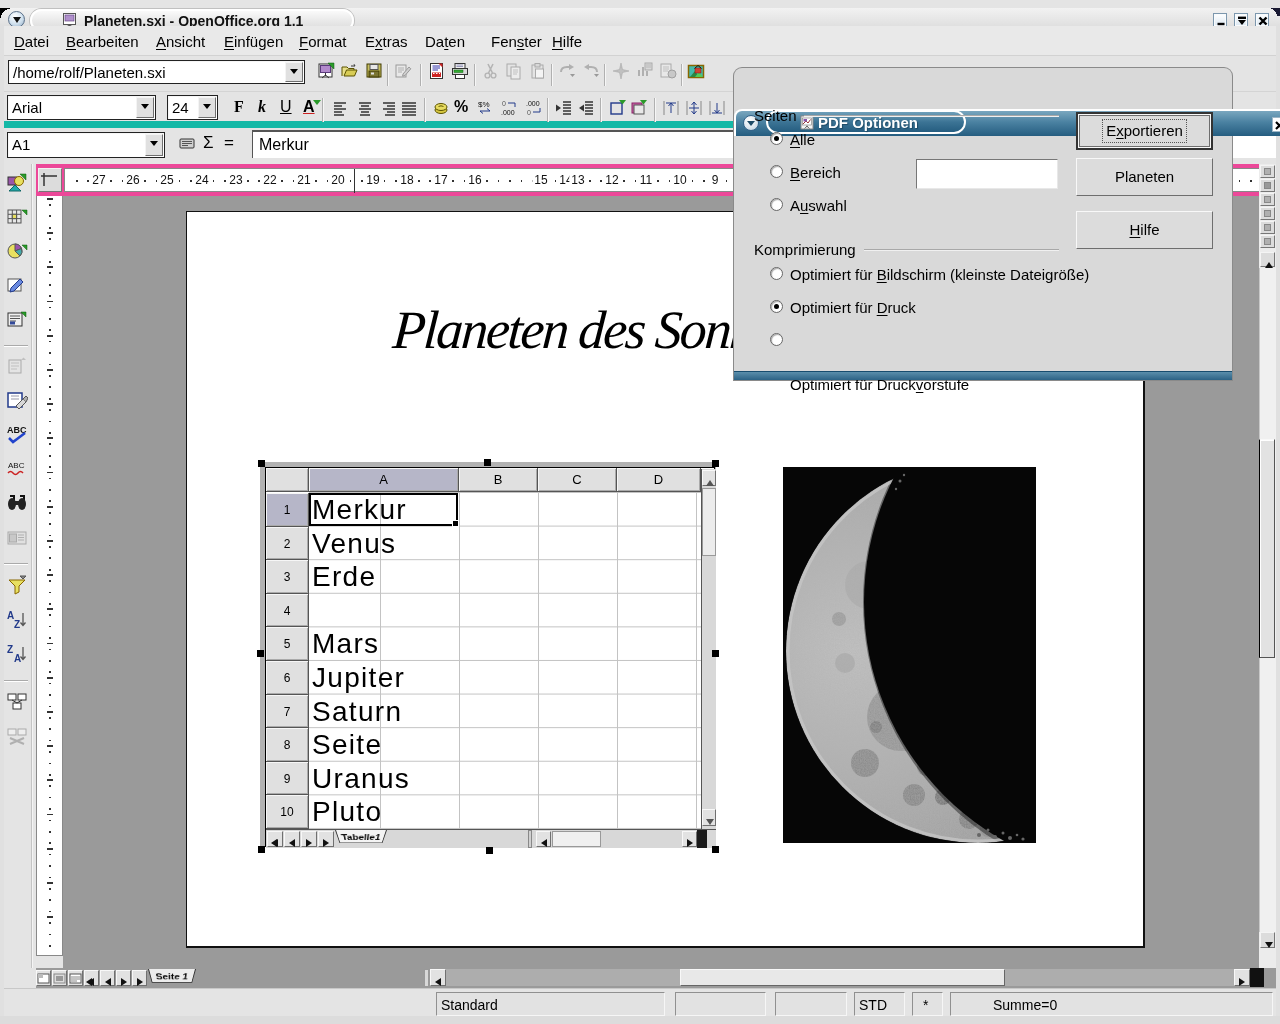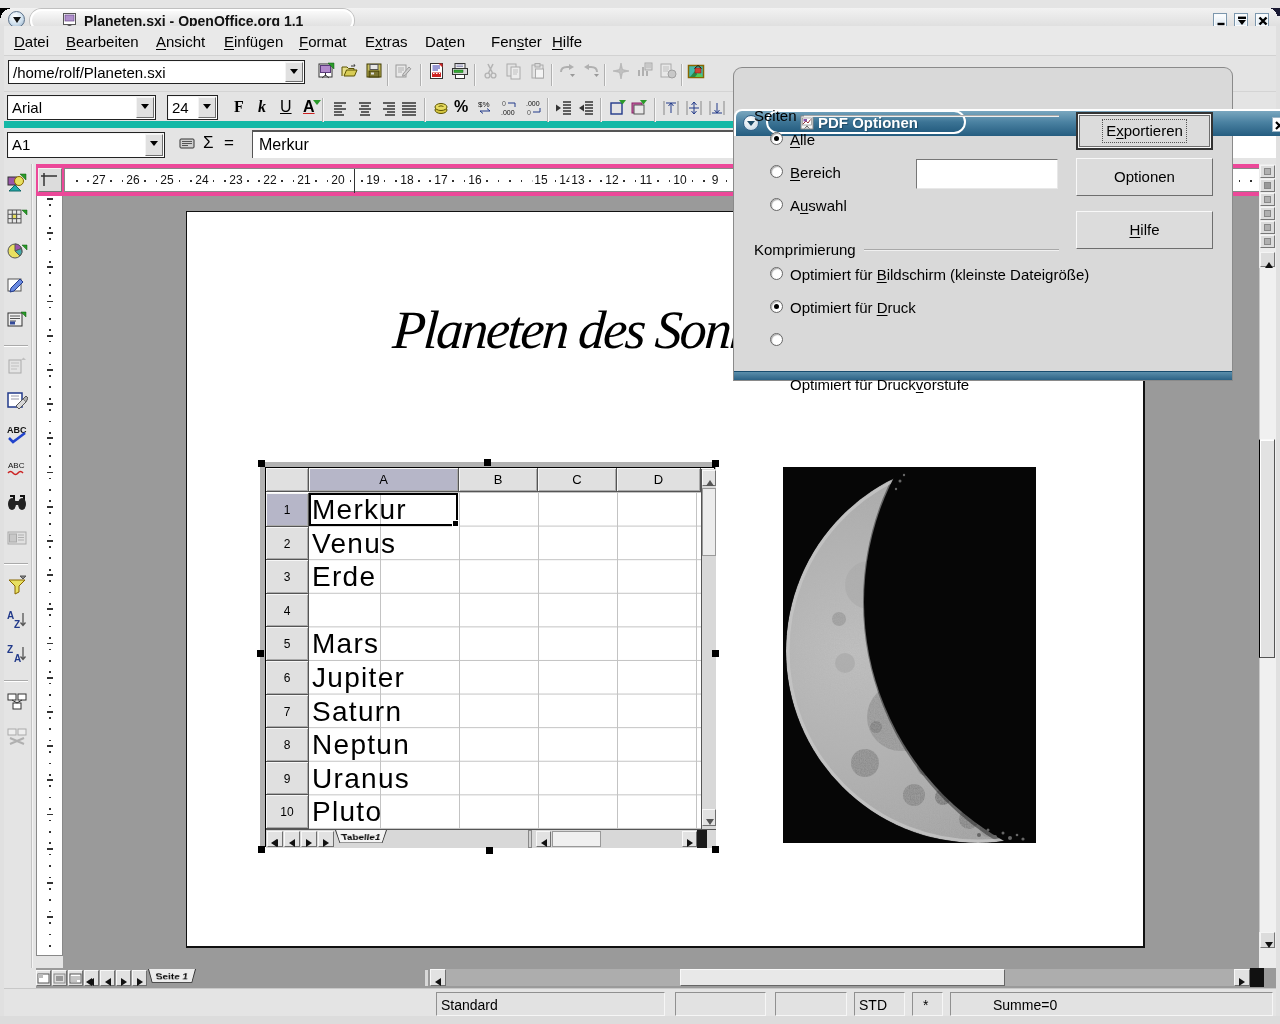--- a/index.html
+++ b/index.html
@@ -228,21 +228,21 @@
         </div>
 
       <div class="abs" id="grid"></div>
 
       <div class="abs ctext" style="top:25px;">Merkur</div>
       <div class="abs ctext" style="top:58.6px;">Venus</div>
       <div class="abs ctext" style="top:92.2px;">Erde</div>
       <div class="abs ctext" style="top:159.4px;">Mars</div>
       <div class="abs ctext" style="top:193px;">Jupiter</div>
       <div class="abs ctext" style="top:226.6px;">Saturn</div>
-      <div class="abs ctext" style="top:260.2px;">Neptun</div>
+      <div class="abs ctext" style="top:260.2px;">Seite</div>
       <div class="abs ctext" style="top:293.8px;">Uranus</div>
       <div class="abs ctext" style="top:327.4px;">Pluto</div>
 
       <div class="abs" id="a1sel"></div>
 
       <div class="abs" id="shvsb">
         <div class="abs sbtn" style="left:0px; top:1px; width:14px; height:16px;"><i class="tri-u"></i></div>
         <div class="abs" style="left:0px; top:19px; width:14px; height:68px; background:#ececec; border:1px solid #999;"></div>
         <div class="abs sbtn" style="left:0px; top:340px; width:14px; height:17px;"><i class="tri-d"></i></div>
       </div>
@@ -776,17 +776,17 @@
     <div class="dlabel" style="left:56px; top:129px;">A<u>u</u>swahl</div>
     <div class="dlabel" style="left:20px; top:173px;">Komprimierung</div>
     <div class="groupline" style="left:130px; top:181px; width:195px;"></div>
     <div class="radio" style="left:36px; top:199px;"></div>
     <div class="dlabel" style="left:56px; top:198px;">Optimiert für <u>B</u>ildschirm (kleinste Dateigröße)</div>
     <div class="radio sel" style="left:36px; top:232px;"></div>
     <div class="dlabel" style="left:56px; top:231px;">Optimiert für <u>D</u>ruck</div>
     <div class="radio" style="left:36px; top:265px;"></div>
     <div class="dlabel" style="left:56px; top:264px;margin-top:44px;">Optimiert für Druck<u>v</u>orstufe</div>
     <div class="dbtn" style="top:44px; border-width:2px; border-color:#333; box-shadow:inset 0 0 0 1px #f8f8f8, inset 0 0 0 2px #6e6e6e; line-height:34px;"><span style="display:inline-block; border:1px dotted #555; padding:0 3px; line-height:22px; margin-top:5px;">E<u>x</u>portieren</span></div>
-    <div class="dbtn" style="top:90px;">Optionen</div>
+    <div class="dbtn" style="top:90px;">Planeten</div>
     <div class="dbtn" style="top:143px;"><u>H</u>ilfe</div>
     <div id="dlg-bottom"></div>
   </div>
 </div>
 
 </body></html>

